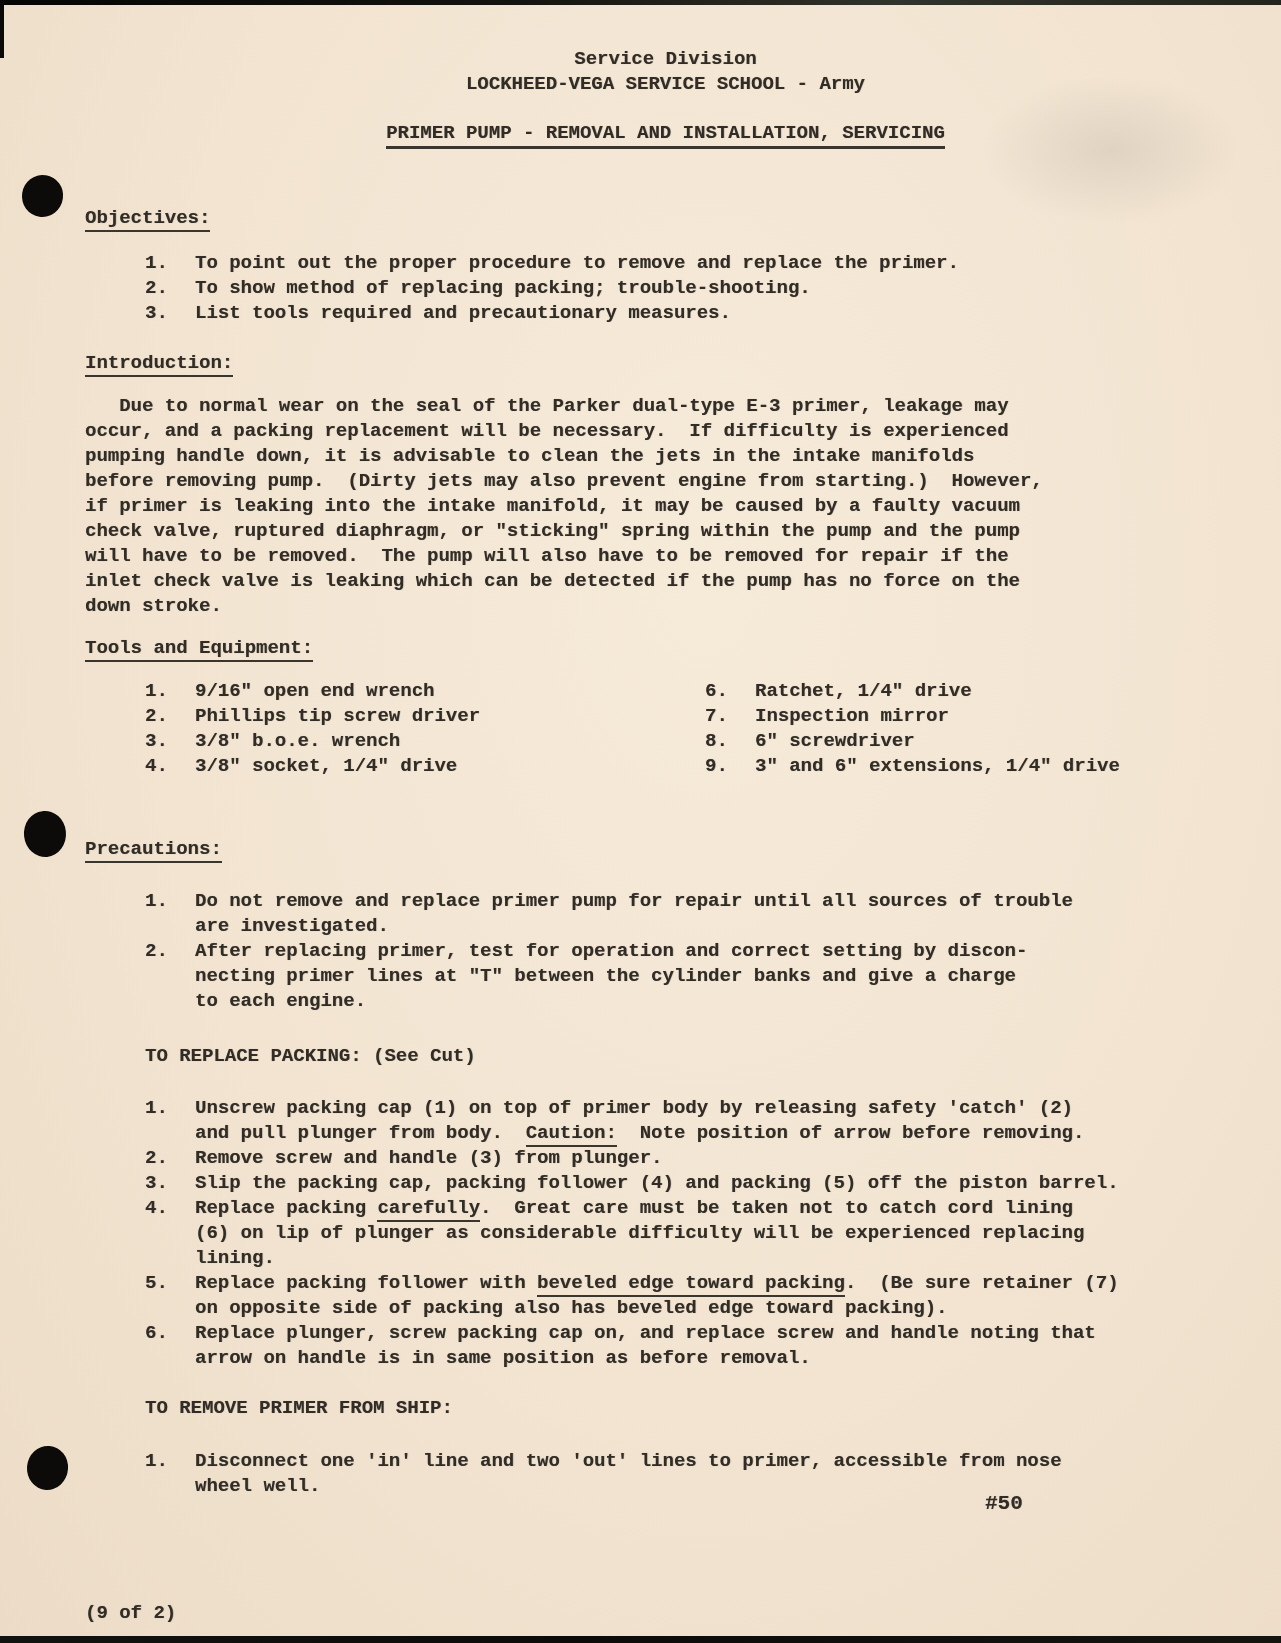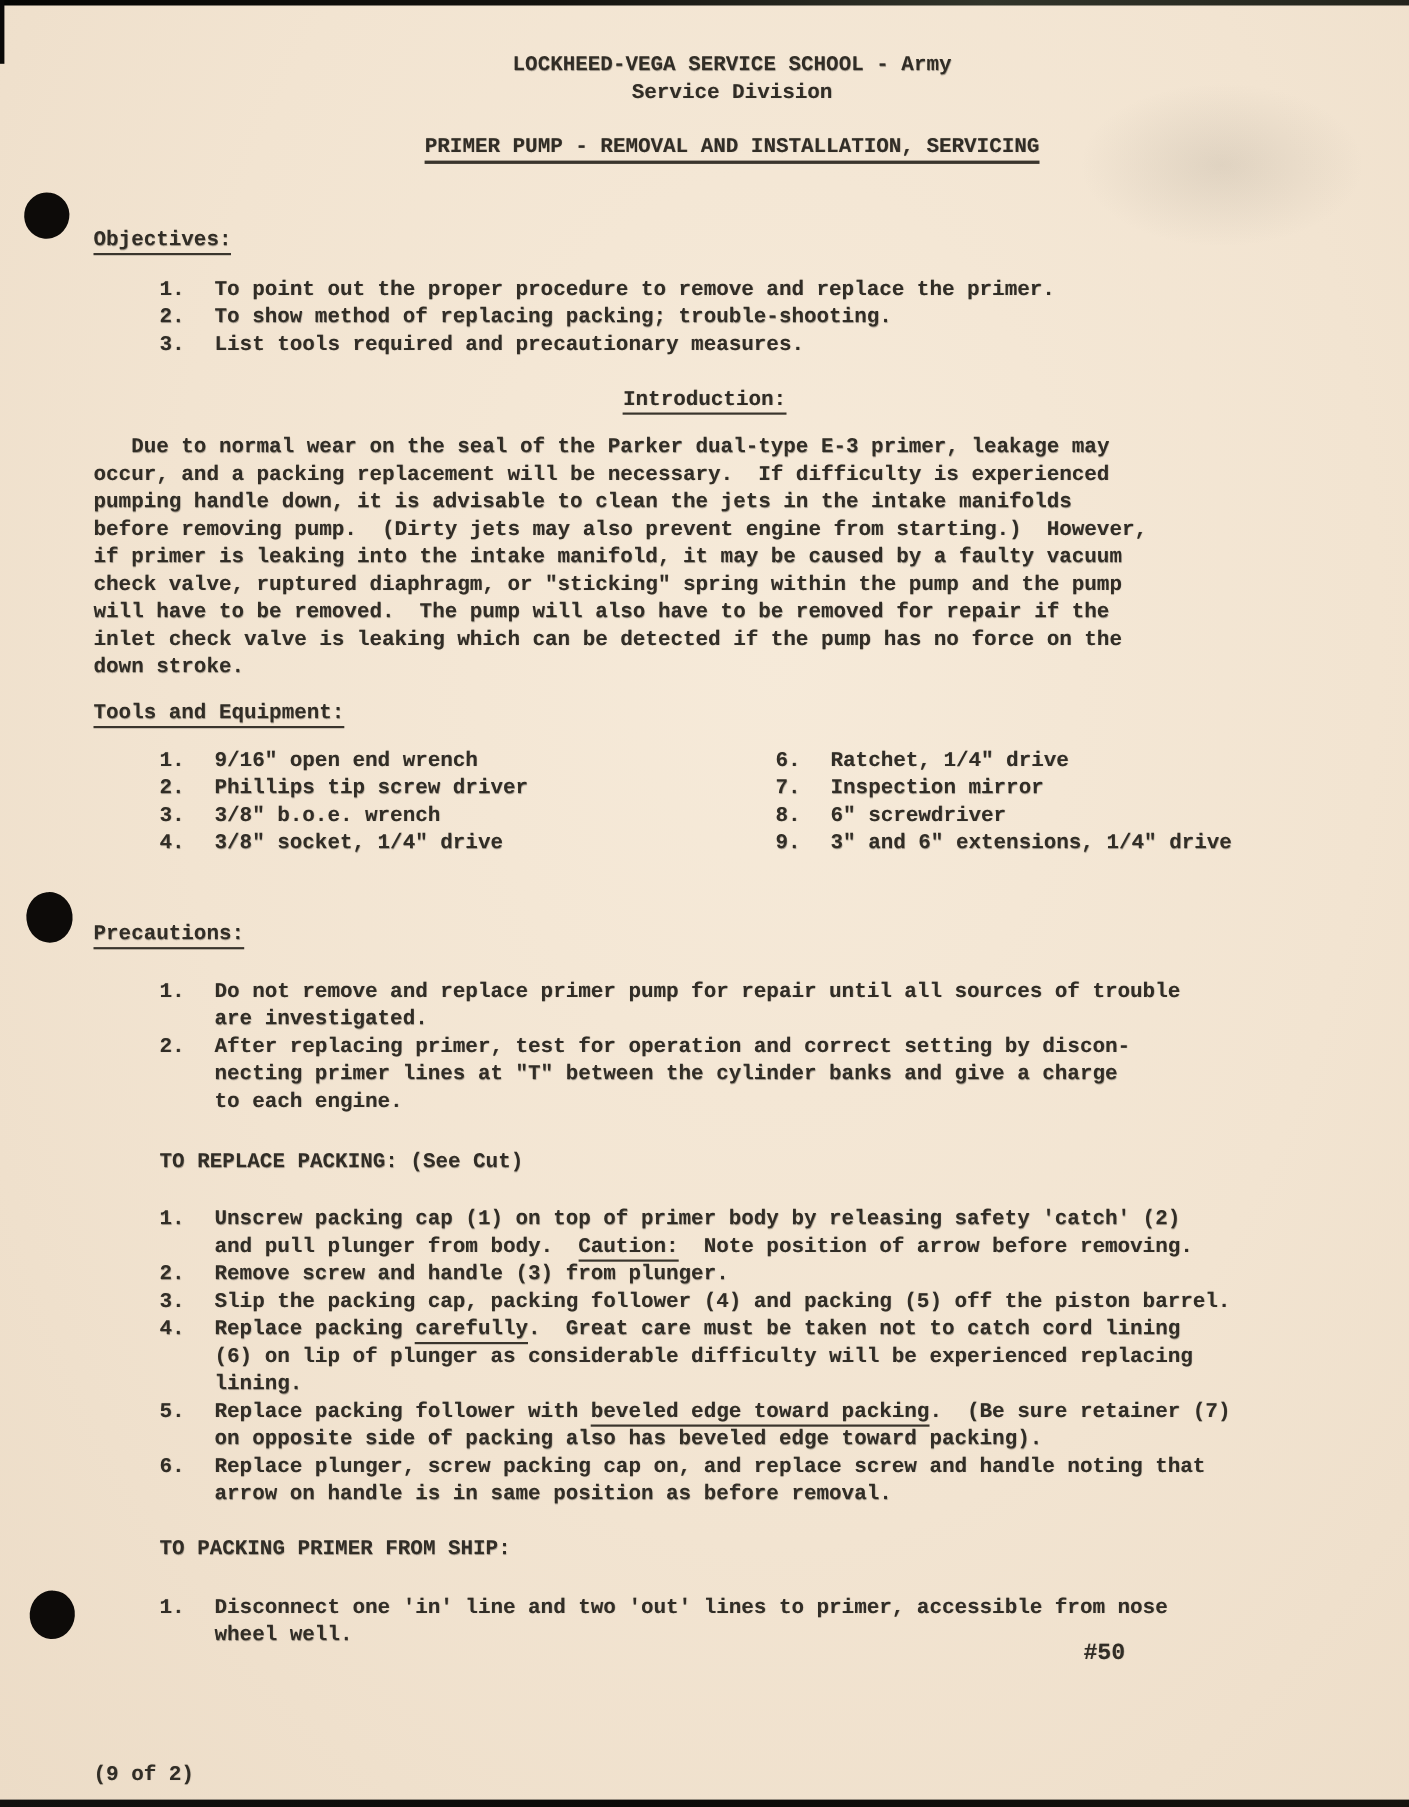--- a/index.html
+++ b/index.html
@@ -33,21 +33,21 @@
     text-shadow:0.4px 0.4px 0.7px rgba(49,45,38,0.45);
   }
   .center-block{text-align:center;margin-left:50px;}
   .subheader{margin-top:23px;}
   .doc-title{margin-top:24px;}
   .u{border-bottom:2px solid #3a352d;padding-bottom:1px;margin-top:27px;}
   .u2{border-bottom:3px solid #3a352d;padding-bottom:2px;}
   .sec-head{display:block;}
   .mt-obj{margin-top:60px;}
   .mt-list{margin-top:20px;}
-  .mt-intro{margin-top:25px;text-align:center;}
+  .mt-intro{margin-top:25px;}
   .mt-para{margin-top:18px;}
   .mt-tools{margin-top:17px;}
   .mt-toollist{margin-top:18px;}
   .mt-prec{margin-top:58px;}
   .mt-preclist{margin-top:27px;}
   .mt-proc{margin-top:25px;}
   .mt-sub{margin-top:30px;}
   .mt-steps{margin-top:27px;}
   .mt-remove{margin-top:25px;}
   .mt-removesteps{margin-top:28px;}
@@ -74,22 +74,22 @@
   <div class="edge-top"></div>
   <div class="edge-left"></div>
   <div class="edge-bottom"></div>
   <div class="hole hole-1"></div>
   <div class="hole hole-2"></div>
   <div class="hole hole-3"></div>
 
   <div class="content">
 
     <div class="center-block">
+      <div>Service Division</div>
       <div>LOCKHEED-VEGA SERVICE SCHOOL - Army</div>
-      <div>Service Division</div>
       <div class="doc-title"><span class="u2">PRIMER PUMP - REMOVAL AND INSTALLATION, SERVICING</span></div>
     </div>
 
     <div class="sec-head mt-obj"><span class="u">Objectives:</span></div>
     <div class="list mt-list">
       <div class="li">
           <span class="num">1.</span>
           <span class="txt">To point out the proper procedure to remove and replace the primer.</span>
         </div>
       <div class="li">
@@ -195,21 +195,21 @@
           <span class="txt"><span>Replace packing follower with </span><span class="u">beveled edge toward packing</span><span>.  (Be sure retainer (7)
 on opposite side of packing also has beveled edge toward packing).</span></span>
         </div>
       <div class="li">
           <span class="num">6.</span>
           <span class="txt">Replace plunger, screw packing cap on, and replace screw and handle noting that
 arrow on handle is in same position as before removal.</span>
         </div>
     </div>
 
-    <div class="sub-head mt-remove">TO PACKING PRIMER FROM SHIP:</div>
+    <div class="sub-head mt-remove">TO REMOVE PRIMER FROM SHIP:</div>
     <div class="list mt-removesteps">
       <div class="li">
           <span class="num">1.</span>
           <span class="txt">Disconnect one 'in' line and two 'out' lines to primer, accessible from nose
 wheel well.</span>
         </div>
     </div>
 
   </div>
 

